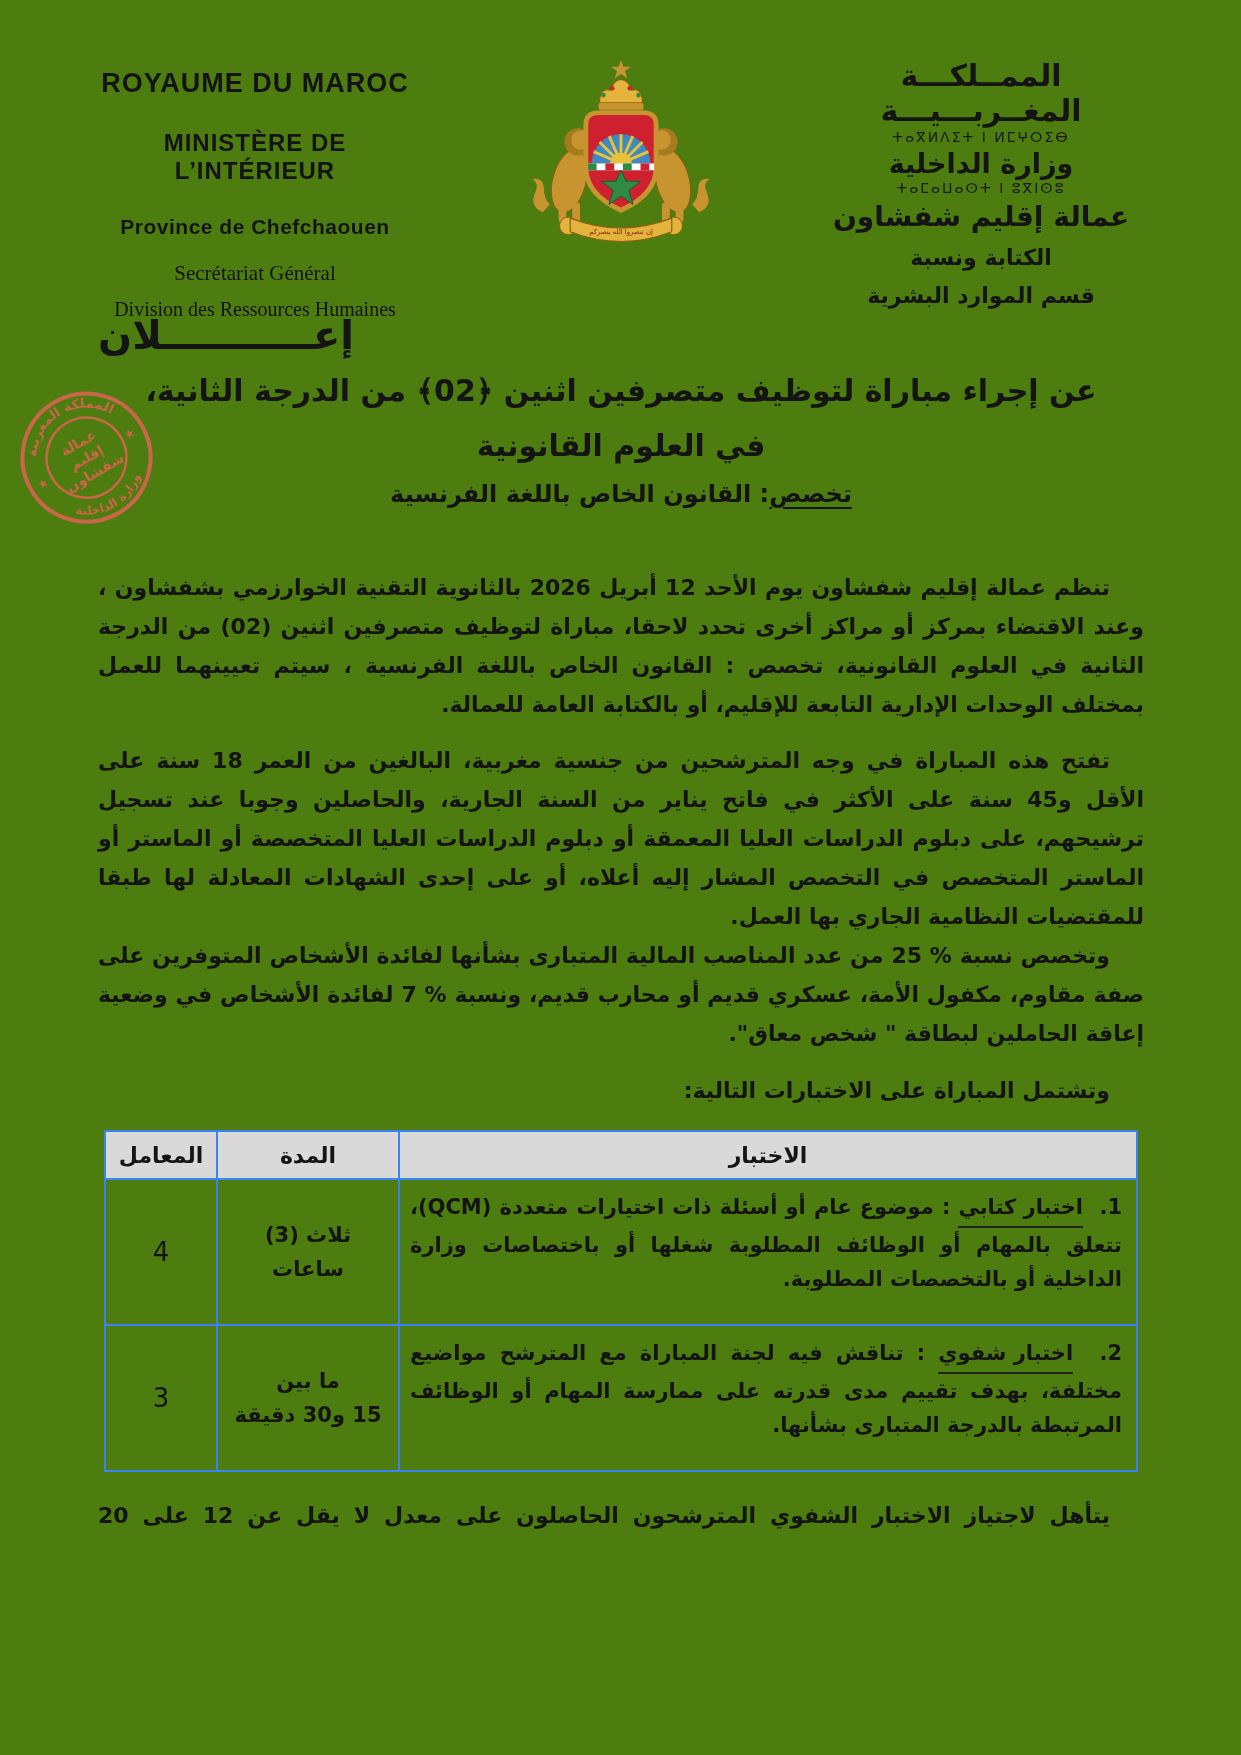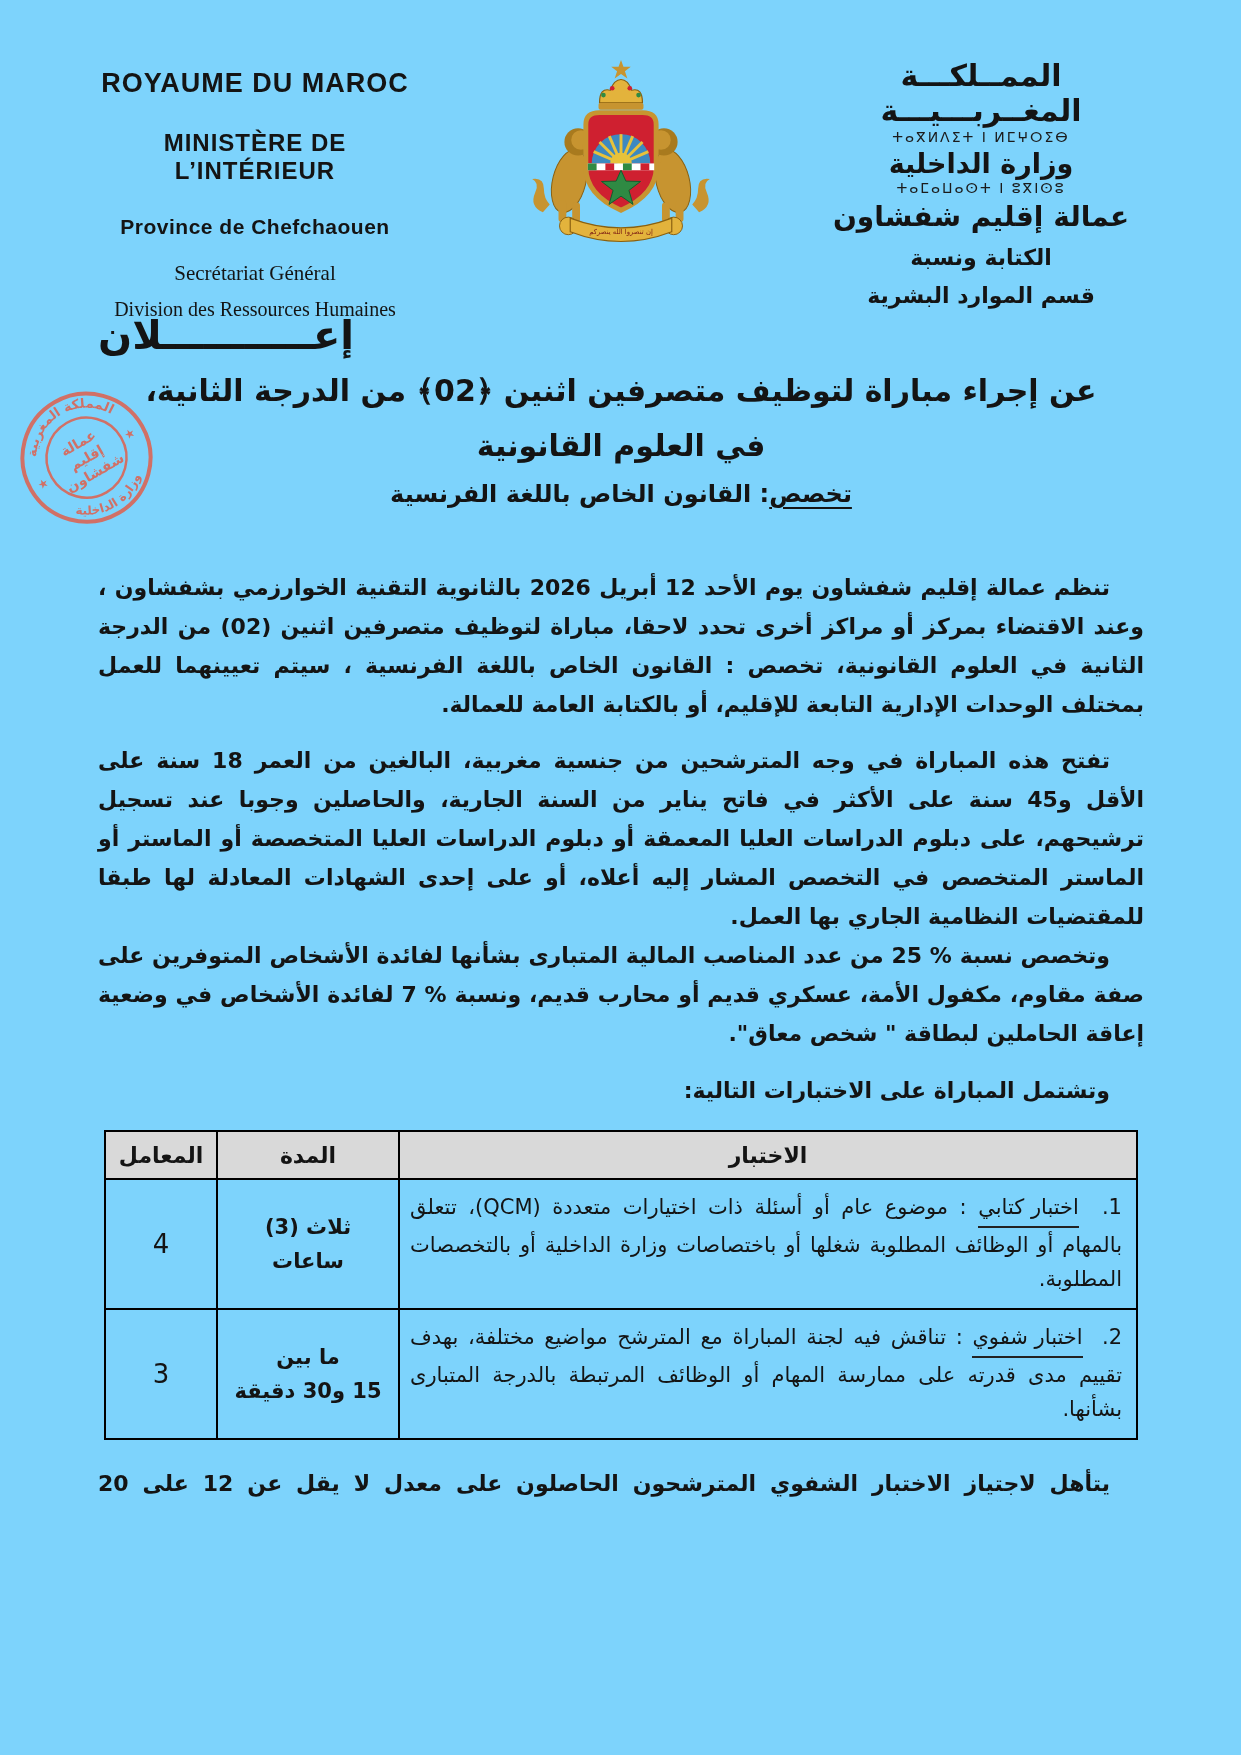--- a/index.html
+++ b/index.html
@@ -1,19 +1,19 @@
 <!DOCTYPE html>
 <html lang="ar"><head>
 <meta charset="utf-8">
 <style>
   html,body{margin:0;padding:0;background:#ffffff;}
   .page{
     position:relative;
     width:1241px;height:1755px;
-    background:#7dd3fc;
+    background:#4d7c0f;
     overflow:hidden;
     font-family:"DejaVu Sans",sans-serif;
     color:#141414;
   }
   
   .hdr-left{
     position:absolute;left:100px;top:68px;width:310px;text-align:center;
     font-family:"Liberation Sans",sans-serif;
   }
   .hdr-left .l1{font-size:27px;font-weight:bold;letter-spacing:1px;margin-bottom:30px;}
@@ -49,25 +49,25 @@
     text-indent:34px;margin:0;
   }
   .p1{margin-top:60px;}
   .p2{margin-top:17px;}
   .p3{}
   .tests-intro{margin-top:18px;}
   
   table.exams{
     width:1034px;margin:20px auto 0 auto;border-collapse:collapse;direction:rtl;
   }
-  table.exams th,table.exams td{border:2px solid #000000;}
+  table.exams th,table.exams td{border:2px solid #3b82f6;}
   table.exams th{
     background:#d9d9d9;font-size:22px;font-weight:bold;height:44px;text-align:center;
   }
-  td.test-cell{padding:10px 14px 12px 10px;font-size:21px;font-weight:normal;line-height:34px;text-align:justify;}
+  td.test-cell{padding:10px 14px 28px 10px;font-size:21px;font-weight:bold;line-height:34px;text-align:justify;}
   td.test-cell .u{display:inline-block;border-bottom:2px solid #222;padding-bottom:2px;}
   td.dur-cell{width:178px;text-align:center;font-size:21px;font-weight:bold;line-height:34px;}
   td.coef-cell{width:108px;text-align:center;font-size:26px;}
   
   .footer1{
     margin-top:24px;font-size:22px;font-weight:bold;line-height:40px;
     text-align:justify;text-align-last:justify;text-indent:34px;
   }
   .footer2{font-size:22px;font-weight:bold;line-height:40px;text-align:right;margin-top:4px;}
 </style>

